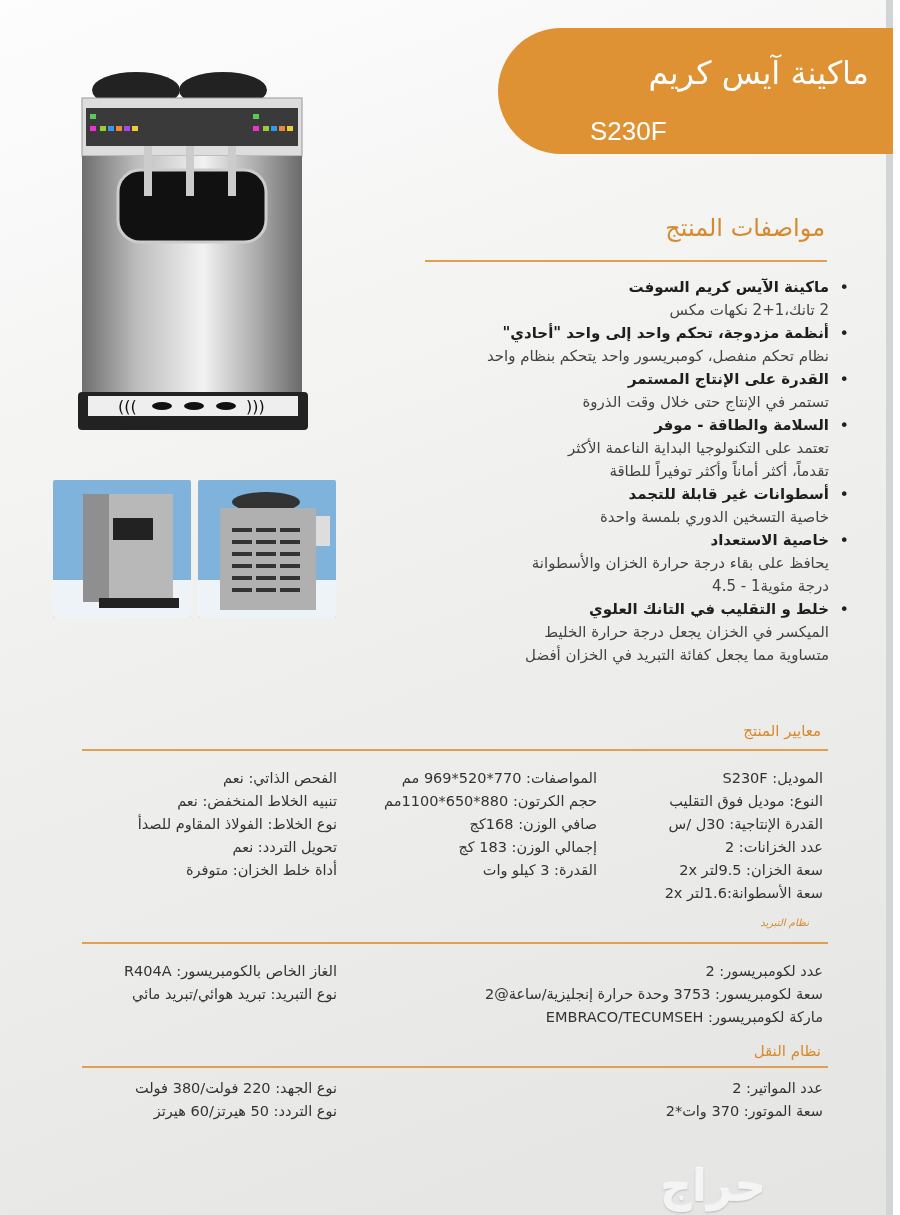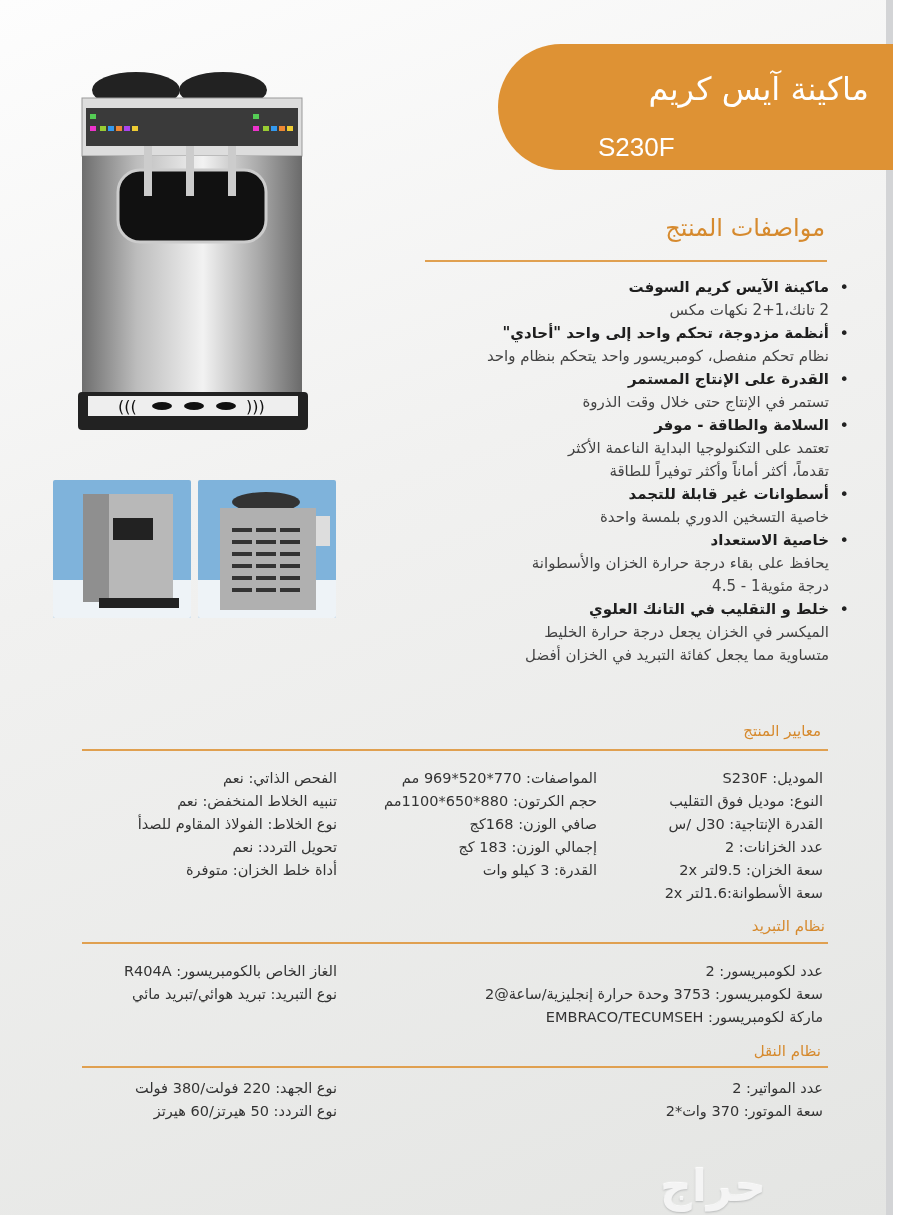--- a/index.html
+++ b/index.html
@@ -1,21 +1,21 @@
 <!DOCTYPE html>
 <html><head>
 <meta charset="utf-8">
 <style>
   html,body{margin:0;padding:0;}
   body{width:900px;height:1215px;overflow:hidden;font-family:"DejaVu Sans",sans-serif;}
   .page{position:relative;width:893px;height:1215px;background:linear-gradient(160deg,#fdfdfd 0%,#f1f1f0 40%,#e4e5e3 100%);}
   .edge{position:absolute;right:0;top:0;width:7px;height:1215px;background:#d3d4d6;}
-  .header{position:absolute;left:498px;top:28px;width:395px;height:126px;background:#de9234;border-radius:63px 0 0 63px;margin-top:16px;}
+  .header{position:absolute;left:498px;top:28px;width:395px;height:126px;background:#de9234;border-radius:63px 0 0 63px;}
   .header .title{position:absolute;right:24px;top:26px;font-size:32px;color:#fff;direction:rtl;}
-  .header .model{position:absolute;left:100px;top:88px;font-size:26px;color:#fff;font-family:"Liberation Sans",sans-serif;}
+  .header .model{position:absolute;left:92px;top:88px;font-size:26px;color:#fff;font-family:"Liberation Sans",sans-serif;}
   .sec-title{position:absolute;color:#d68a2e;direction:rtl;margin-left:36px;}
   .rule{position:absolute;height:2px;background:#e0a050;}
   .feat{position:absolute;right:64px;top:276px;width:500px;direction:rtl;text-align:right;color:#333;}
   .feat .item{position:relative;}
   .feat .h{font-weight:bold;font-size:15px;line-height:23px;color:#1e1e1e;}
   .feat .d{font-size:15px;line-height:23px;color:#444;}
   .feat .bullet{position:absolute;right:-20px;top:0;font-size:16px;line-height:23px;color:#222;}
   .specs{position:absolute;direction:rtl;font-size:14.5px;line-height:23px;color:#333;}
   .img{position:absolute;}
   .machine{left:78px;top:70px;width:232px;height:365px;}
@@ -182,21 +182,21 @@
     <div>القدرة: 3 كيلو وات</div>
   </div>
   <div class="specs" style="right:556px;top:767px;width:260px;">
     <div>الفحص الذاتي: نعم</div>
     <div>تنبيه الخلاط المنخفض: نعم</div>
     <div>نوع الخلاط: الفولاذ المقاوم للصدأ</div>
     <div>تحويل التردد: نعم</div>
     <div>أداة خلط الخزان: متوفرة</div>
   </div>
 
-  <div class="sec-title" style="right:68px;top:917px;font-size:15px;">نظام التبريد</div>
+  <div class="sec-title" style="right:84px;top:917px;font-size:10px;font-style:italic;">نظام التبريد</div>
   <div class="rule" style="left:82px;top:942px;width:746px;"></div>
   <div class="specs" style="right:70px;top:960px;width:420px;">
     <div>عدد لكومبريسور: 2</div>
     <div>سعة لكومبريسور: 3753 وحدة حرارة إنجليزية/ساعة@2</div>
     <div>ماركة لكومبريسور: EMBRACO/TECUMSEH</div>
   </div>
   <div class="specs" style="right:556px;top:960px;width:280px;">
     <div>الغاز الخاص بالكومبريسور: R404A</div>
     <div>نوع التبريد: تبريد هوائي/تبريد مائي</div>
   </div>

